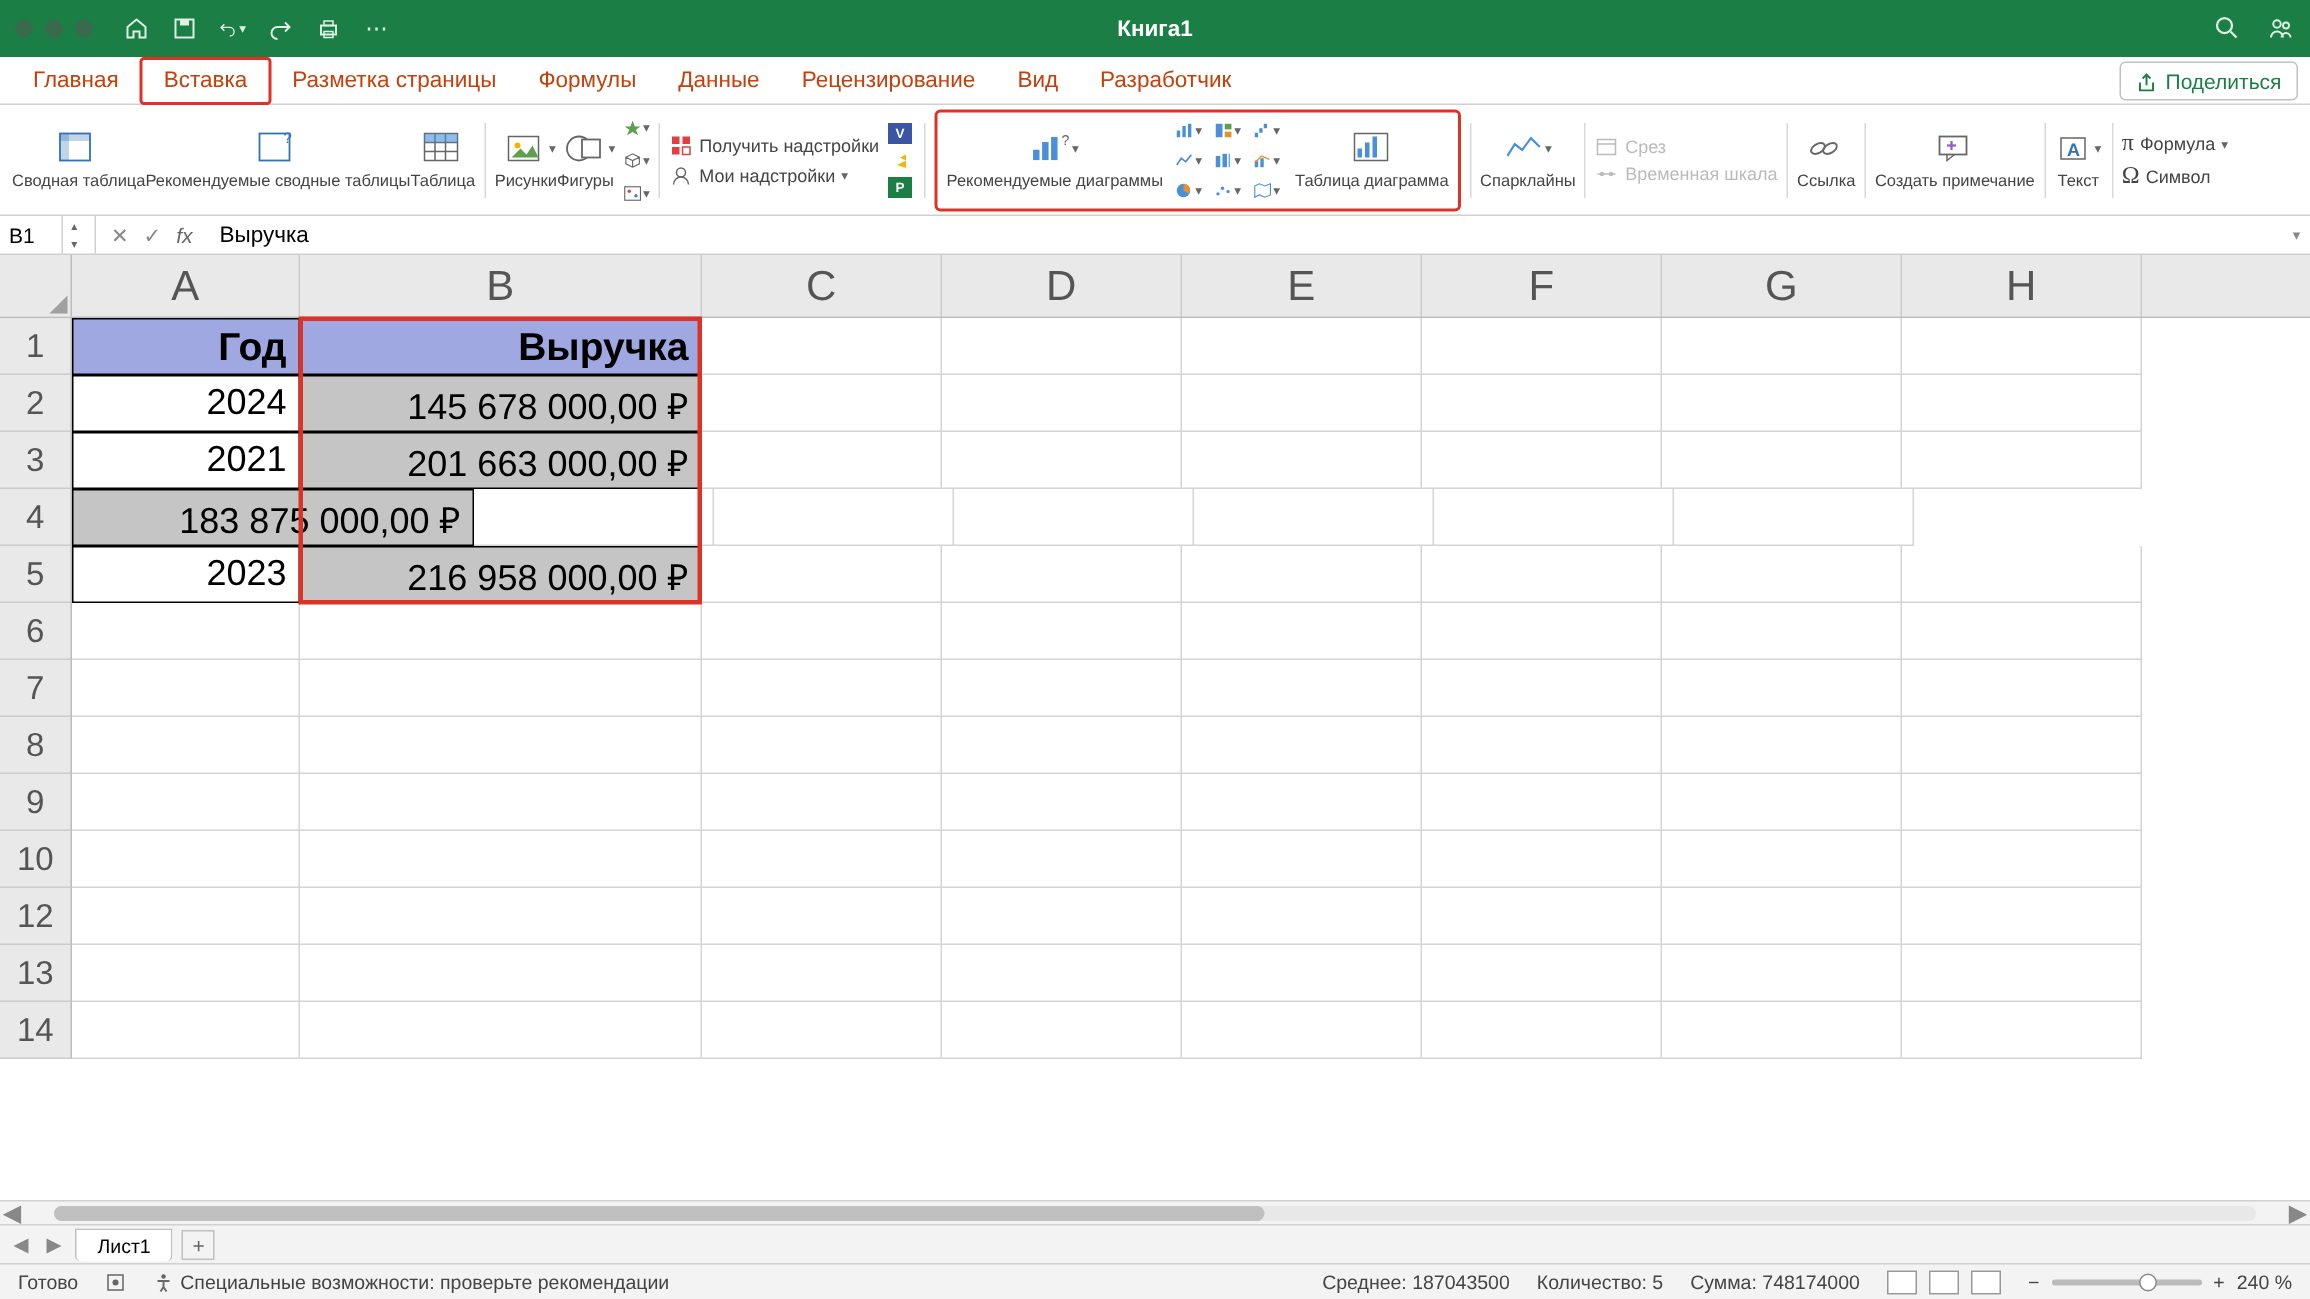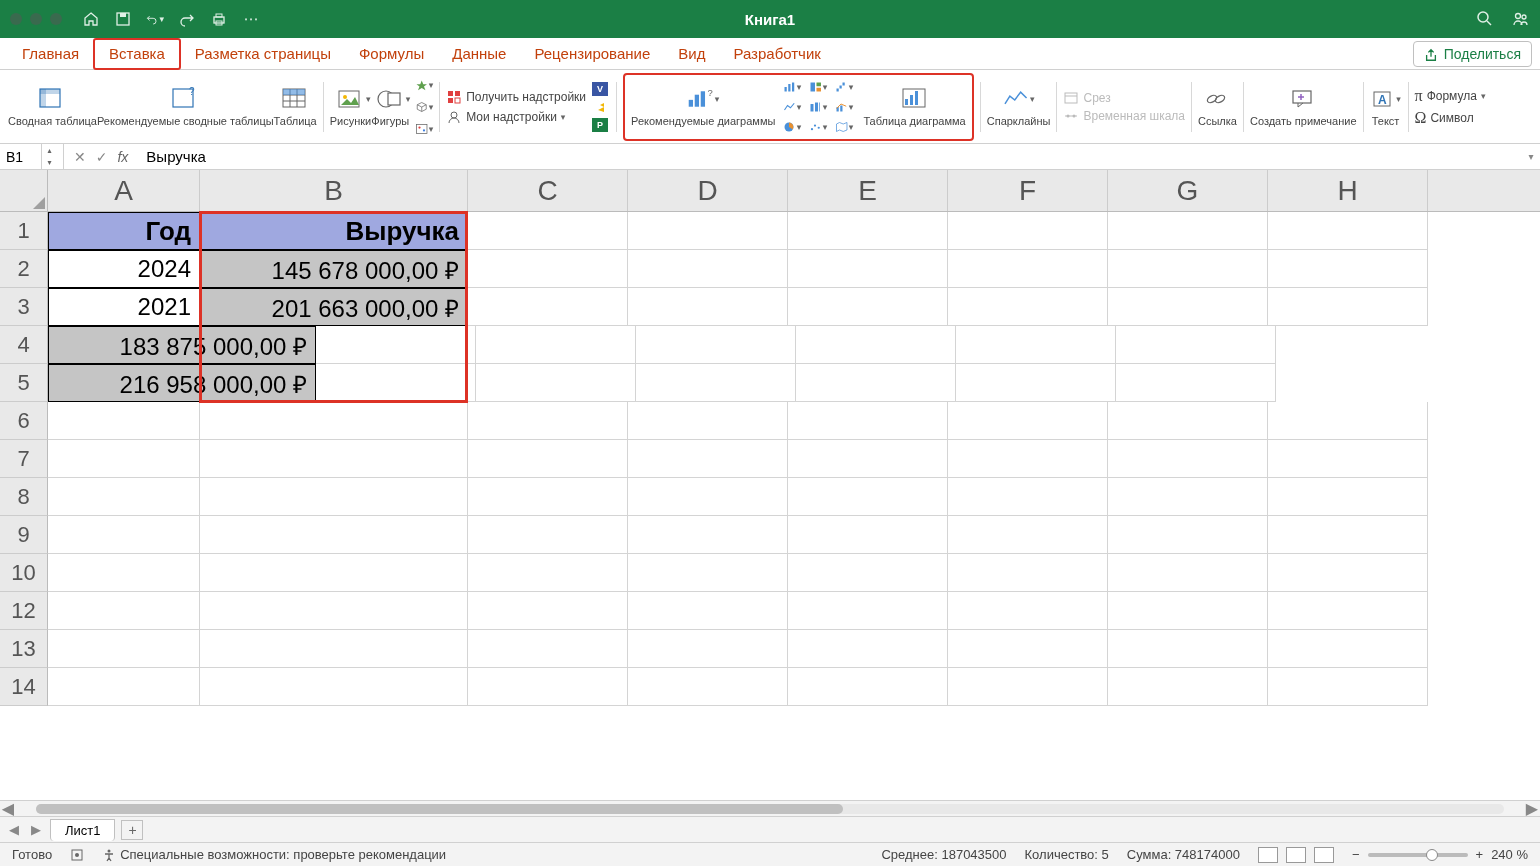--- a/index.html
+++ b/index.html
@@ -512,20 +512,21 @@
         <div class="cell col-B data-b" style="width: 268px;">183 875 000,00 ₽</div>
         <div class="cell col-other" style="width: 160px;"></div>
         <div class="cell col-other" style="width: 160px;"></div>
         <div class="cell col-other" style="width: 160px;"></div>
         <div class="cell col-other" style="width: 160px;"></div>
         <div class="cell col-other" style="width: 160px;"></div>
         <div class="cell col-other" style="width: 160px;"></div>
       </div>
       <div class="grid-row">
         <div class="row-header">5</div>
+        <div class="cell col-A data-a" style="width: 152px;">2023</div>
         <div class="cell col-B data-b" style="width: 268px;">216 958 000,00 ₽</div>
         <div class="cell col-other" style="width: 160px;"></div>
         <div class="cell col-other" style="width: 160px;"></div>
         <div class="cell col-other" style="width: 160px;"></div>
         <div class="cell col-other" style="width: 160px;"></div>
         <div class="cell col-other" style="width: 160px;"></div>
         <div class="cell col-other" style="width: 160px;"></div>
       </div>
       <div class="grid-row">
         <div class="row-header">6</div>

